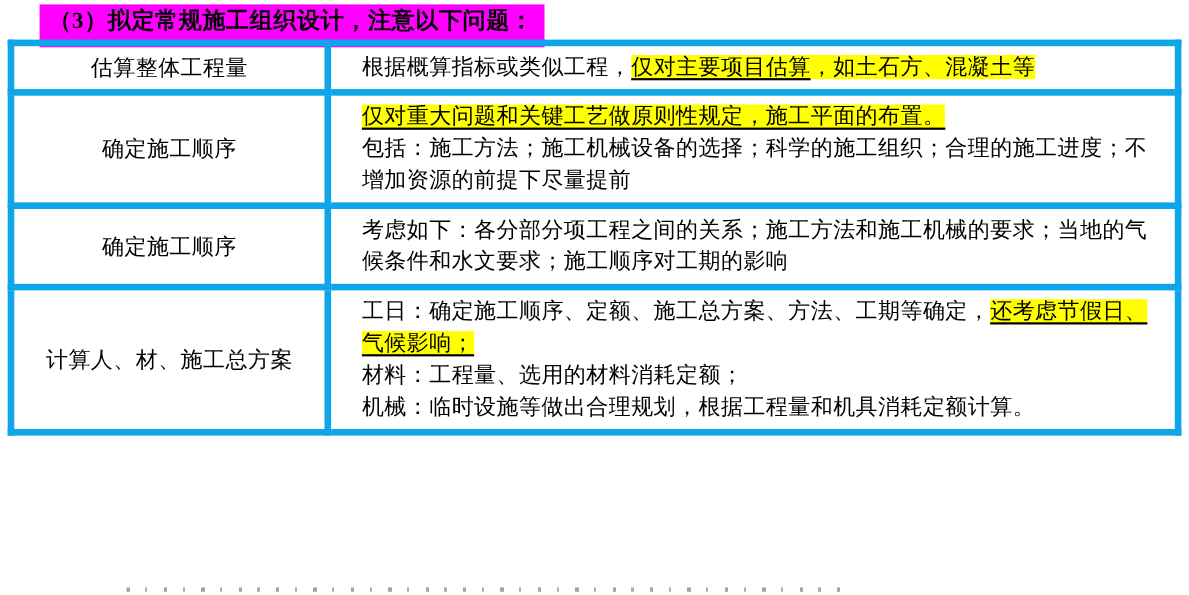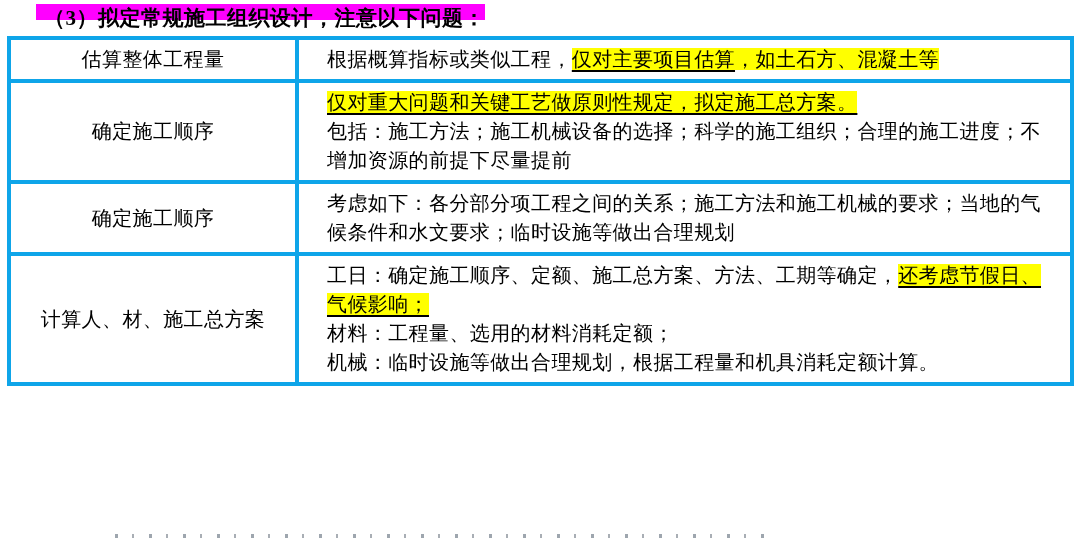--- a/index.html
+++ b/index.html
@@ -5,37 +5,37 @@
   * { margin: 0; padding: 0; box-sizing: border-box; }
   html, body { background: #ffffff; }
   body {
     width: 1081px; height: 541px;
     position: relative; overflow: hidden;
     font-family: "Liberation Serif", "DejaVu Serif", serif;
     color: #000000;
   }
   .title-bar {
     position: absolute; left: 36px; top: 4px;
-    height: 16px; line-height: 28px;
-    padding: 0 0 0 8px;
+    height: 39px; line-height: 28px;
+    padding: 0 10px 0 8px;
     background: #FF00FF;
     font-size: 21px; font-weight: bold;
     letter-spacing: 0.5px;
     white-space: nowrap;
   }
   table.doc-table {
     position: absolute; left: 7px; top: 36px;
     width: 1067px;
     border-collapse: collapse;
     table-layout: fixed;
     border: 3px solid #000000;
   }
   table.doc-table col.c1 { width: 288px; }
   table.doc-table td {
-    border: 4px solid #0ea5e9;
+    border: 6px solid #0ea5e9;
     font-size: 20px;
     letter-spacing: 0.4px;
     vertical-align: middle;
   }
   td.label-cell {
     text-align: center;
     padding: 4px 6px;
   }
   td.content-cell {
     padding: 5px 10px 5px 28px;
@@ -77,28 +77,28 @@
   <tbody>
       <tr class="row-0">
         <td class="label-cell">估算整体工程量</td>
         <td class="content-cell">
           <div class="para"><span>根据概算指标或类似工程，</span><span class="hl ul">仅对主要项目估算</span><span class="hl">，如土石方、混凝土等</span></div>
         </td>
       </tr>
       <tr class="row-1">
         <td class="label-cell">确定施工顺序</td>
         <td class="content-cell">
-          <div class="para"><span class="hl ul">仅对重大问题和关键工艺做原则性规定，拟定施工总方案。</span></div>
+          <div class="para"><span class="hl ul">仅对重大问题和关键工艺做原则性规定，施工平面的布置。</span></div>
           <div class="para"><span>包括：施工方法；施工机械设备的选择；科学的施工组织；合理的施工进度；不增加资源的前提下尽量提前</span></div>
         </td>
       </tr>
       <tr class="row-2">
         <td class="label-cell">确定施工顺序</td>
         <td class="content-cell">
-          <div class="para"><span>考虑如下：各分部分项工程之间的关系；施工方法和施工机械的要求；当地的气候条件和水文要求；临时设施等做出合理规划</span></div>
+          <div class="para"><span>考虑如下：各分部分项工程之间的关系；施工方法和施工机械的要求；当地的气候条件和水文要求；施工顺序对工期的影响</span></div>
         </td>
       </tr>
       <tr class="row-4">
         <td class="label-cell">计算人、材、施工总方案</td>
         <td class="content-cell">
           <div class="para"><span>工日：确定施工顺序、定额、施工总方案、方法、工期等确定，</span><span class="hl ul">还考虑节假日、气候影响；</span></div>
           <div class="para"><span>材料：工程量、选用的材料消耗定额；</span></div>
           <div class="para"><span>机械：临时设施等做出合理规划，根据工程量和机具消耗定额计算。</span></div>
         </td>
       </tr>

